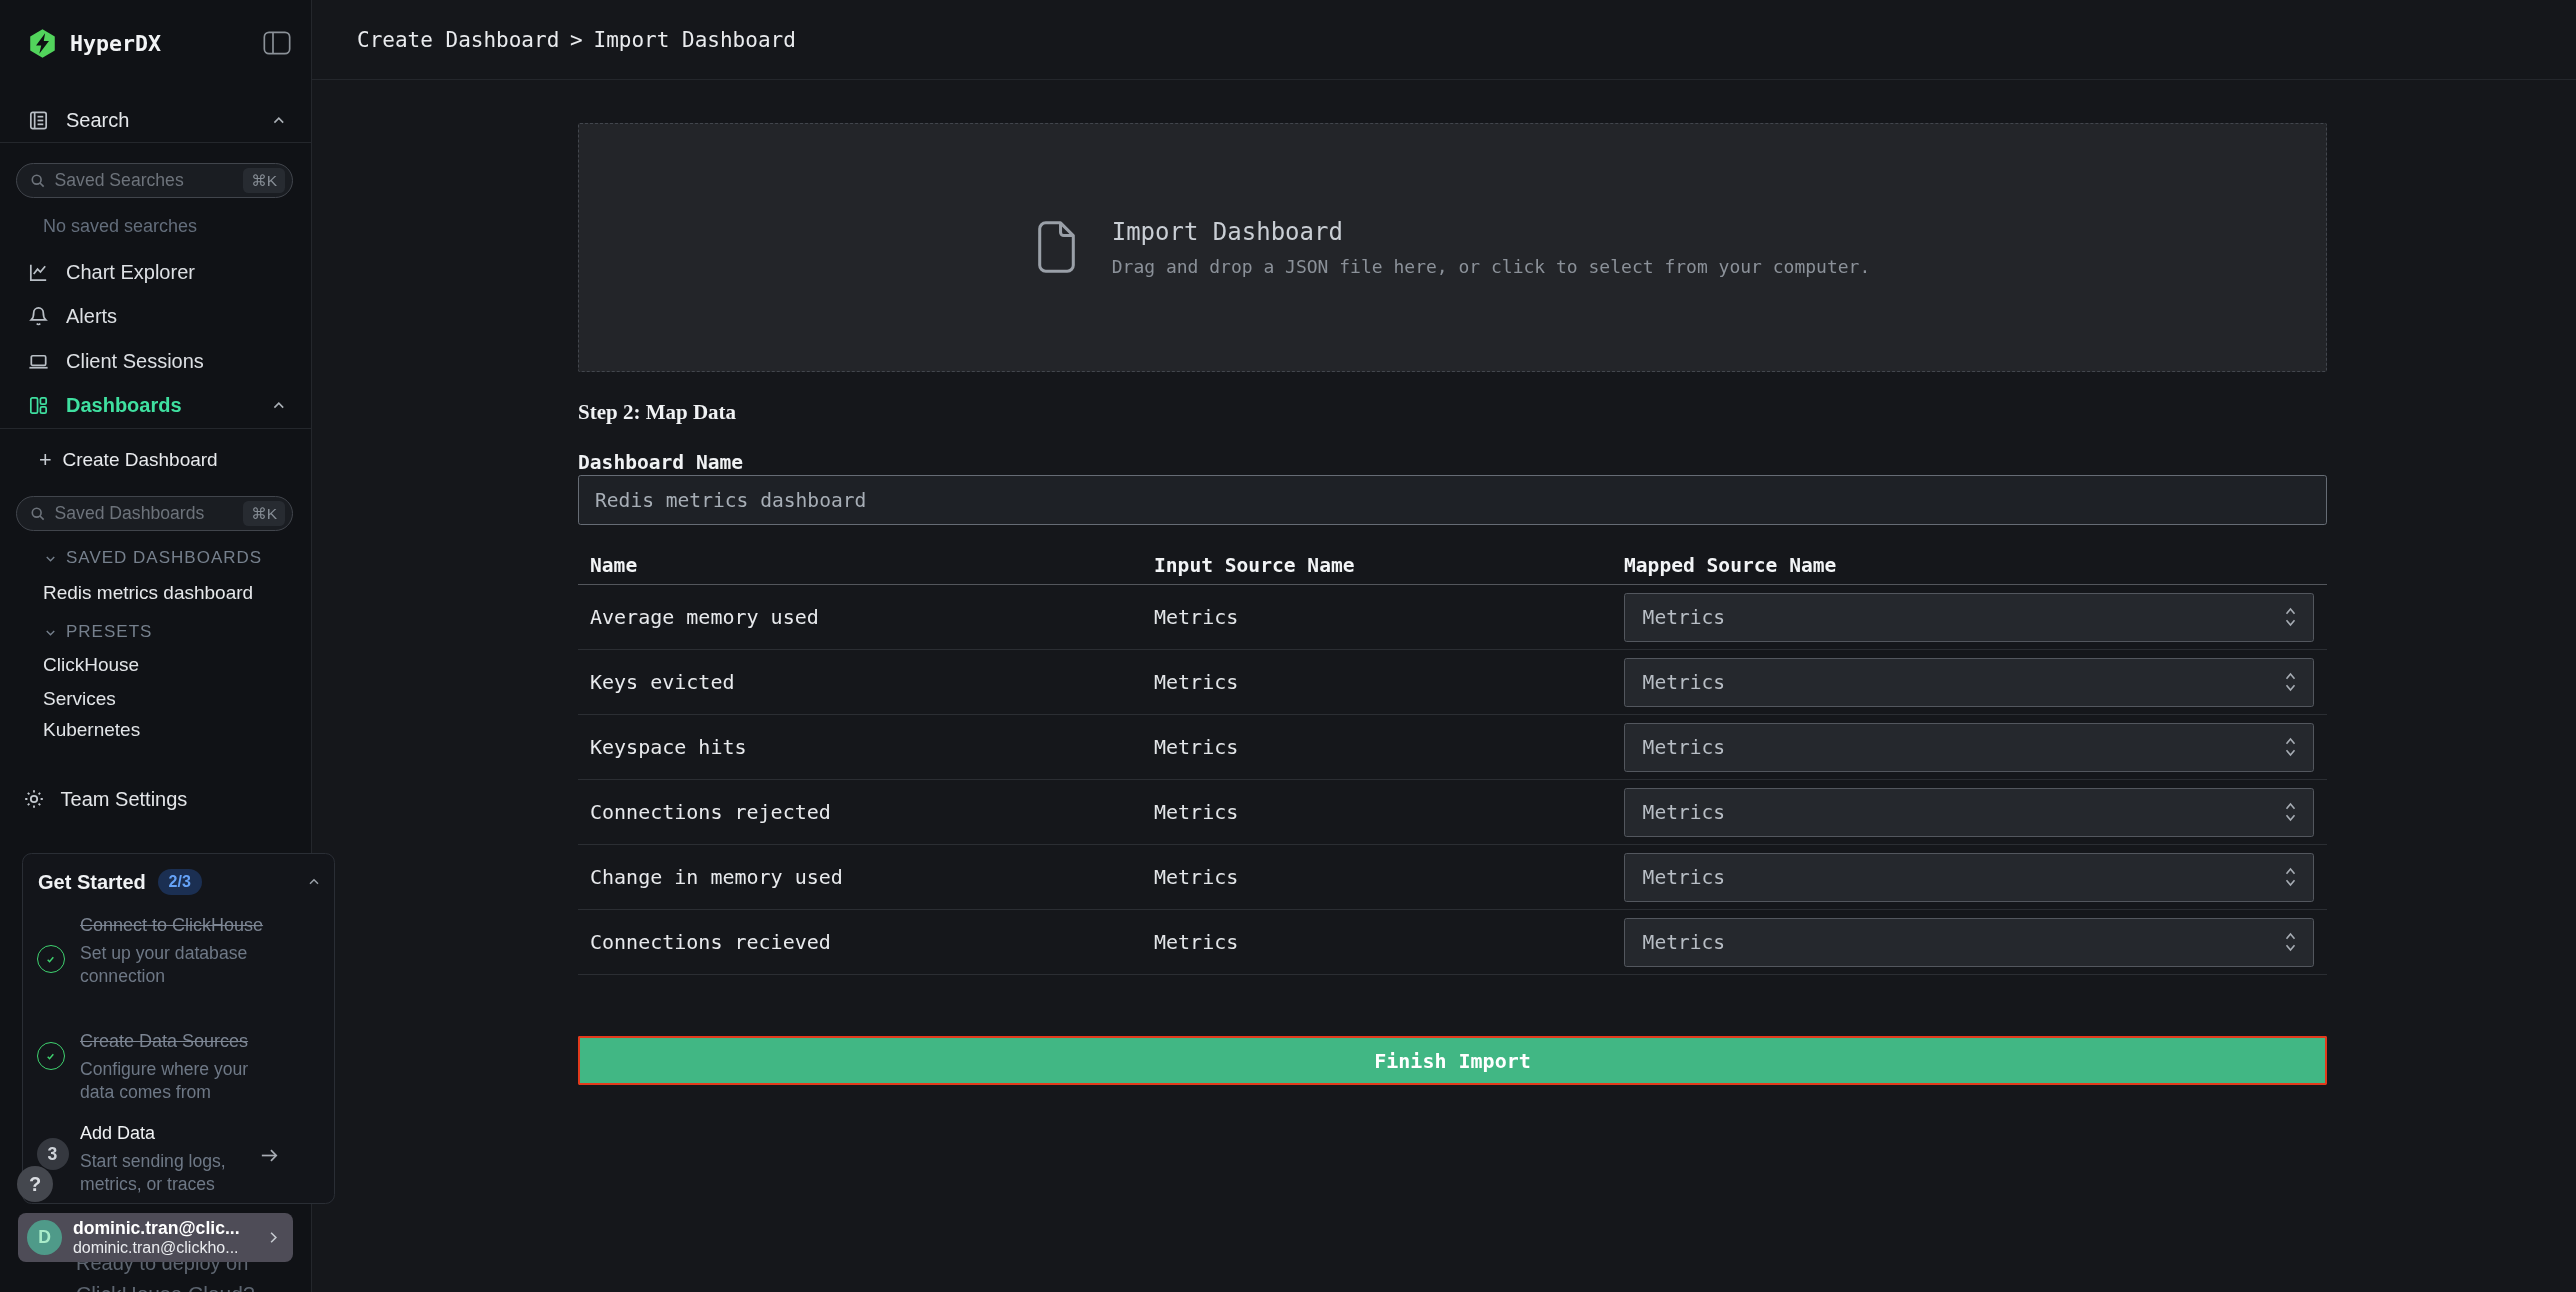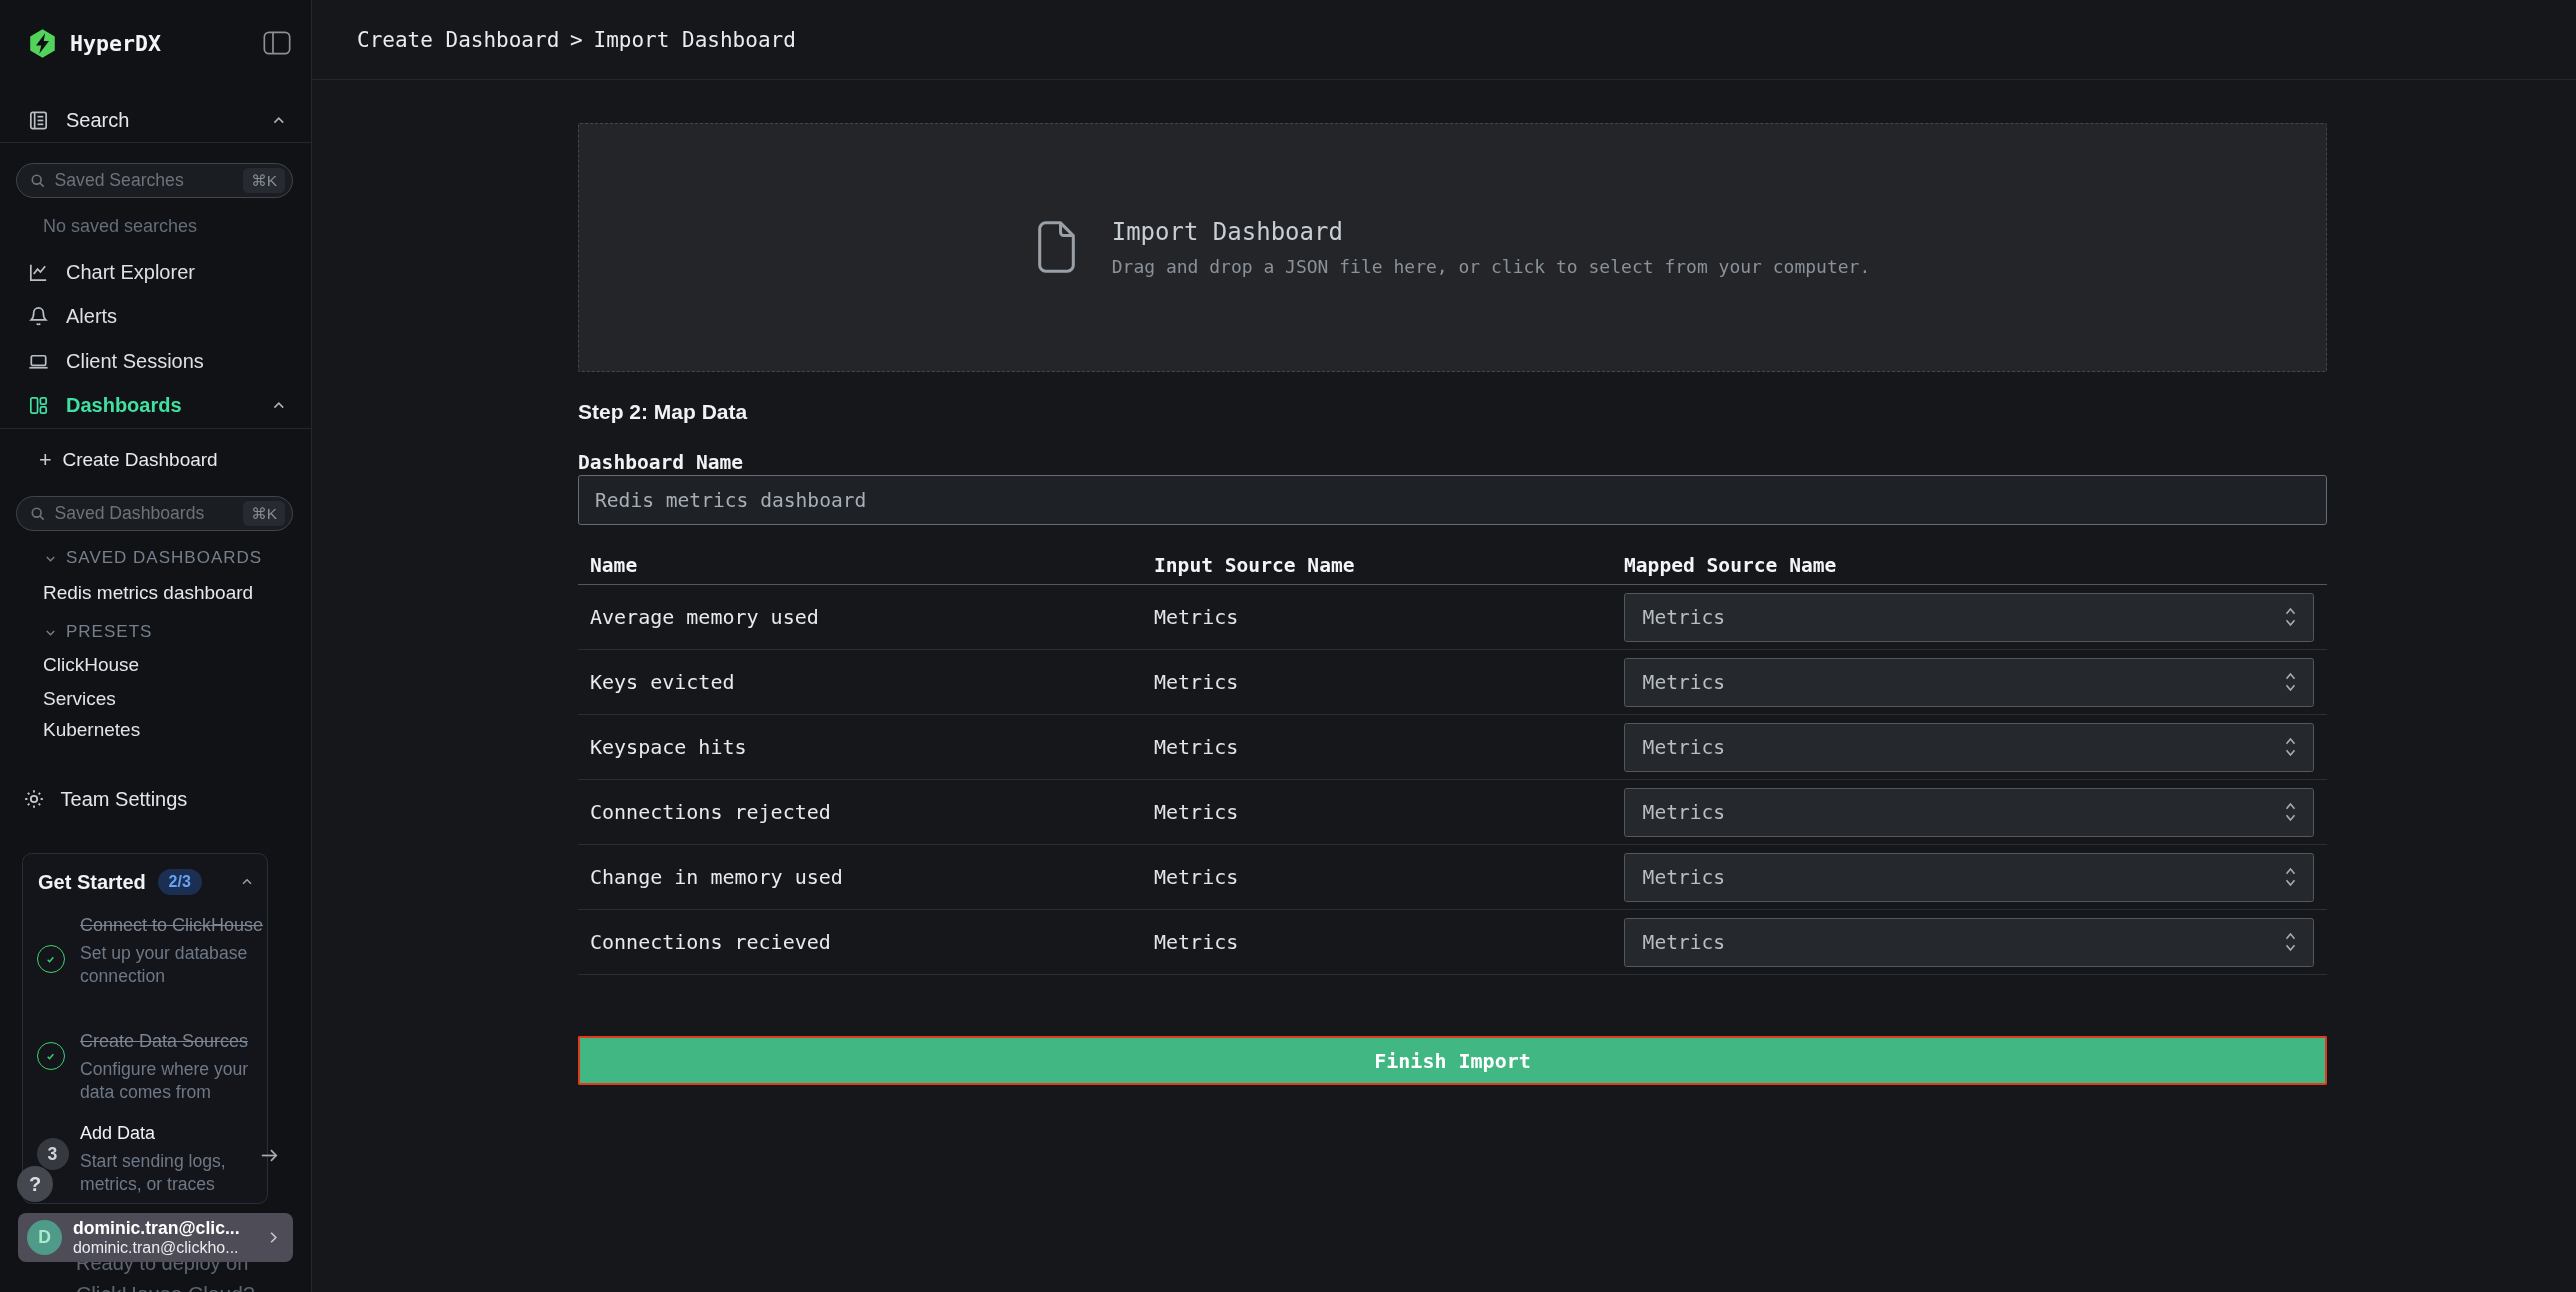--- a/index.html
+++ b/index.html
@@ -37,21 +37,21 @@
   .pill .ph{font-family:Liberation Sans, sans-serif;font-size:17.6px;color:#6d737b;margin-left:8px;flex:1;white-space:nowrap;overflow:hidden}
   .kbd{background:#272b31;color:#868d95;border-radius:5.4px;font-size:15.5px;padding:3.4px 8px;font-family:var(--sans)}
   .muted-note{position:absolute;left:43px;font-size:18px;color:#636d7b}
   .sub-hdr{position:absolute;left:43px;display:flex;align-items:center;color:#76808d}
   .sub-hdr .t{margin-left:8px;font-size:17px;letter-spacing:1px}
   .sub-item{position:absolute;left:43px;height:30px;display:flex;align-items:center;font-size:19px;color:#e2e5e8}
   .active-green{color:var(--accent-green) !important;font-weight:bold}
   .active-green .lbl{color:var(--accent-green);font-weight:bold}
 
   
-  #gs-card{position:absolute;left:22px;top:853px;width:246px;height:351px;border:0.7px solid var(--card-border);border-radius:9.5px;background:#13151a}
+  #gs-card{position:absolute;left:22px;top:853px;width:313px;height:351px;border:0.7px solid var(--card-border);border-radius:9.5px;background:#13151a}
   .gs-title-row{position:absolute;left:15px;right:12px;top:15px;display:flex;align-items:center}
   .gs-title{font-size:20px;font-weight:bold;color:#f0f2f4}
   .gs-badge{margin-left:12px;background:var(--badge-blue-bg);color:var(--badge-blue-fg);font-weight:bold;font-size:16px;border-radius:675px;padding:4px 10.8px}
   .gs-item-icon{position:absolute;left:13.5px;width:28px;height:28px;border-radius:50%;border:1.7px solid var(--check-green);display:flex;align-items:center;justify-content:center;color:var(--check-green)}
   .gs-step-badge{position:absolute;left:13.5px;width:32px;height:32px;border-radius:50%;background:#35383f;color:#cfd3d9;font-weight:bold;font-size:17.6px;display:flex;align-items:center;justify-content:center}
   .gs-text{position:absolute;left:57px;width:192px}
   .gs-item-title{font-size:18px;font-weight:normal;color:#7c8593;text-decoration:line-through;line-height:28px}
   .gs-item-title.todo{color:#f0f2f4;text-decoration:none}
   .gs-item-sub{font-size:17.6px;color:#6e7886;line-height:23px;margin-top:3px}
   #help-btn{position:absolute;left:17px;top:1166px;width:36px;height:36px;border-radius:50%;background:#44474e;color:#dadde2;font-size:20px;font-weight:bold;display:flex;align-items:center;justify-content:center;z-index:6}
@@ -67,21 +67,21 @@
   #breadcrumb{margin-left:45px;display:flex;gap:10.8px;font-family:var(--mono);font-size:21px;color:#e9ebee}
   #main{position:absolute;left:312px;top:80px;right:0;bottom:0;background:var(--main-bg)}
   .col{left:266px;width:1749px}
 
   #dropzone{position:absolute;top:43px;height:249px;background:#232529;border:1.4px dashed #42464d;border-radius:2px;display:flex;align-items:center;justify-content:center}
   .dz-inner{display:flex;align-items:center;gap:34px}
   .dz-icon{color:#9aa0a8}
   .dz-title{font-family:var(--mono);font-size:24px;color:#c9ced4;margin-bottom:10.8px}
   .dz-sub{font-family:var(--mono);font-size:18px;color:#8b9199}
 
-  #step-title{position:absolute;top:320px;font-family:Liberation Sans, sans-serif;font-weight:bold;font-size:21px;color:#f0f2f4}
+  #step-title{position:absolute;top:320px;font-family:Liberation Serif, serif;font-weight:bold;font-size:21px;color:#f0f2f4}
   #name-label{position:absolute;top:371px;font-family:var(--mono);font-weight:bold;font-size:19.6px;color:#f0f2f4}
   #name-input{position:absolute;top:395px;height:50px;background:#1e2126;border:1.4px solid #666c75;border-radius:2.7px;color:#a7aeb6;font-family:var(--mono);font-size:19.6px;padding:0 16px;outline:none}
 
   #table-hdr{position:absolute;top:467px;height:38px;display:flex;align-items:center;border-bottom:0.7px solid #53565c}
   .th{font-family:var(--mono);font-weight:bold;font-size:19.6px;color:#f2f4f6}
   .c1{width:576px;padding-left:12px}
   .c2{width:470px}
   .c3{flex:1}
   #rows{position:absolute;top:505px}
   .trow{height:65px;display:flex;align-items:center;border-bottom:0.7px solid var(--row-border)}

